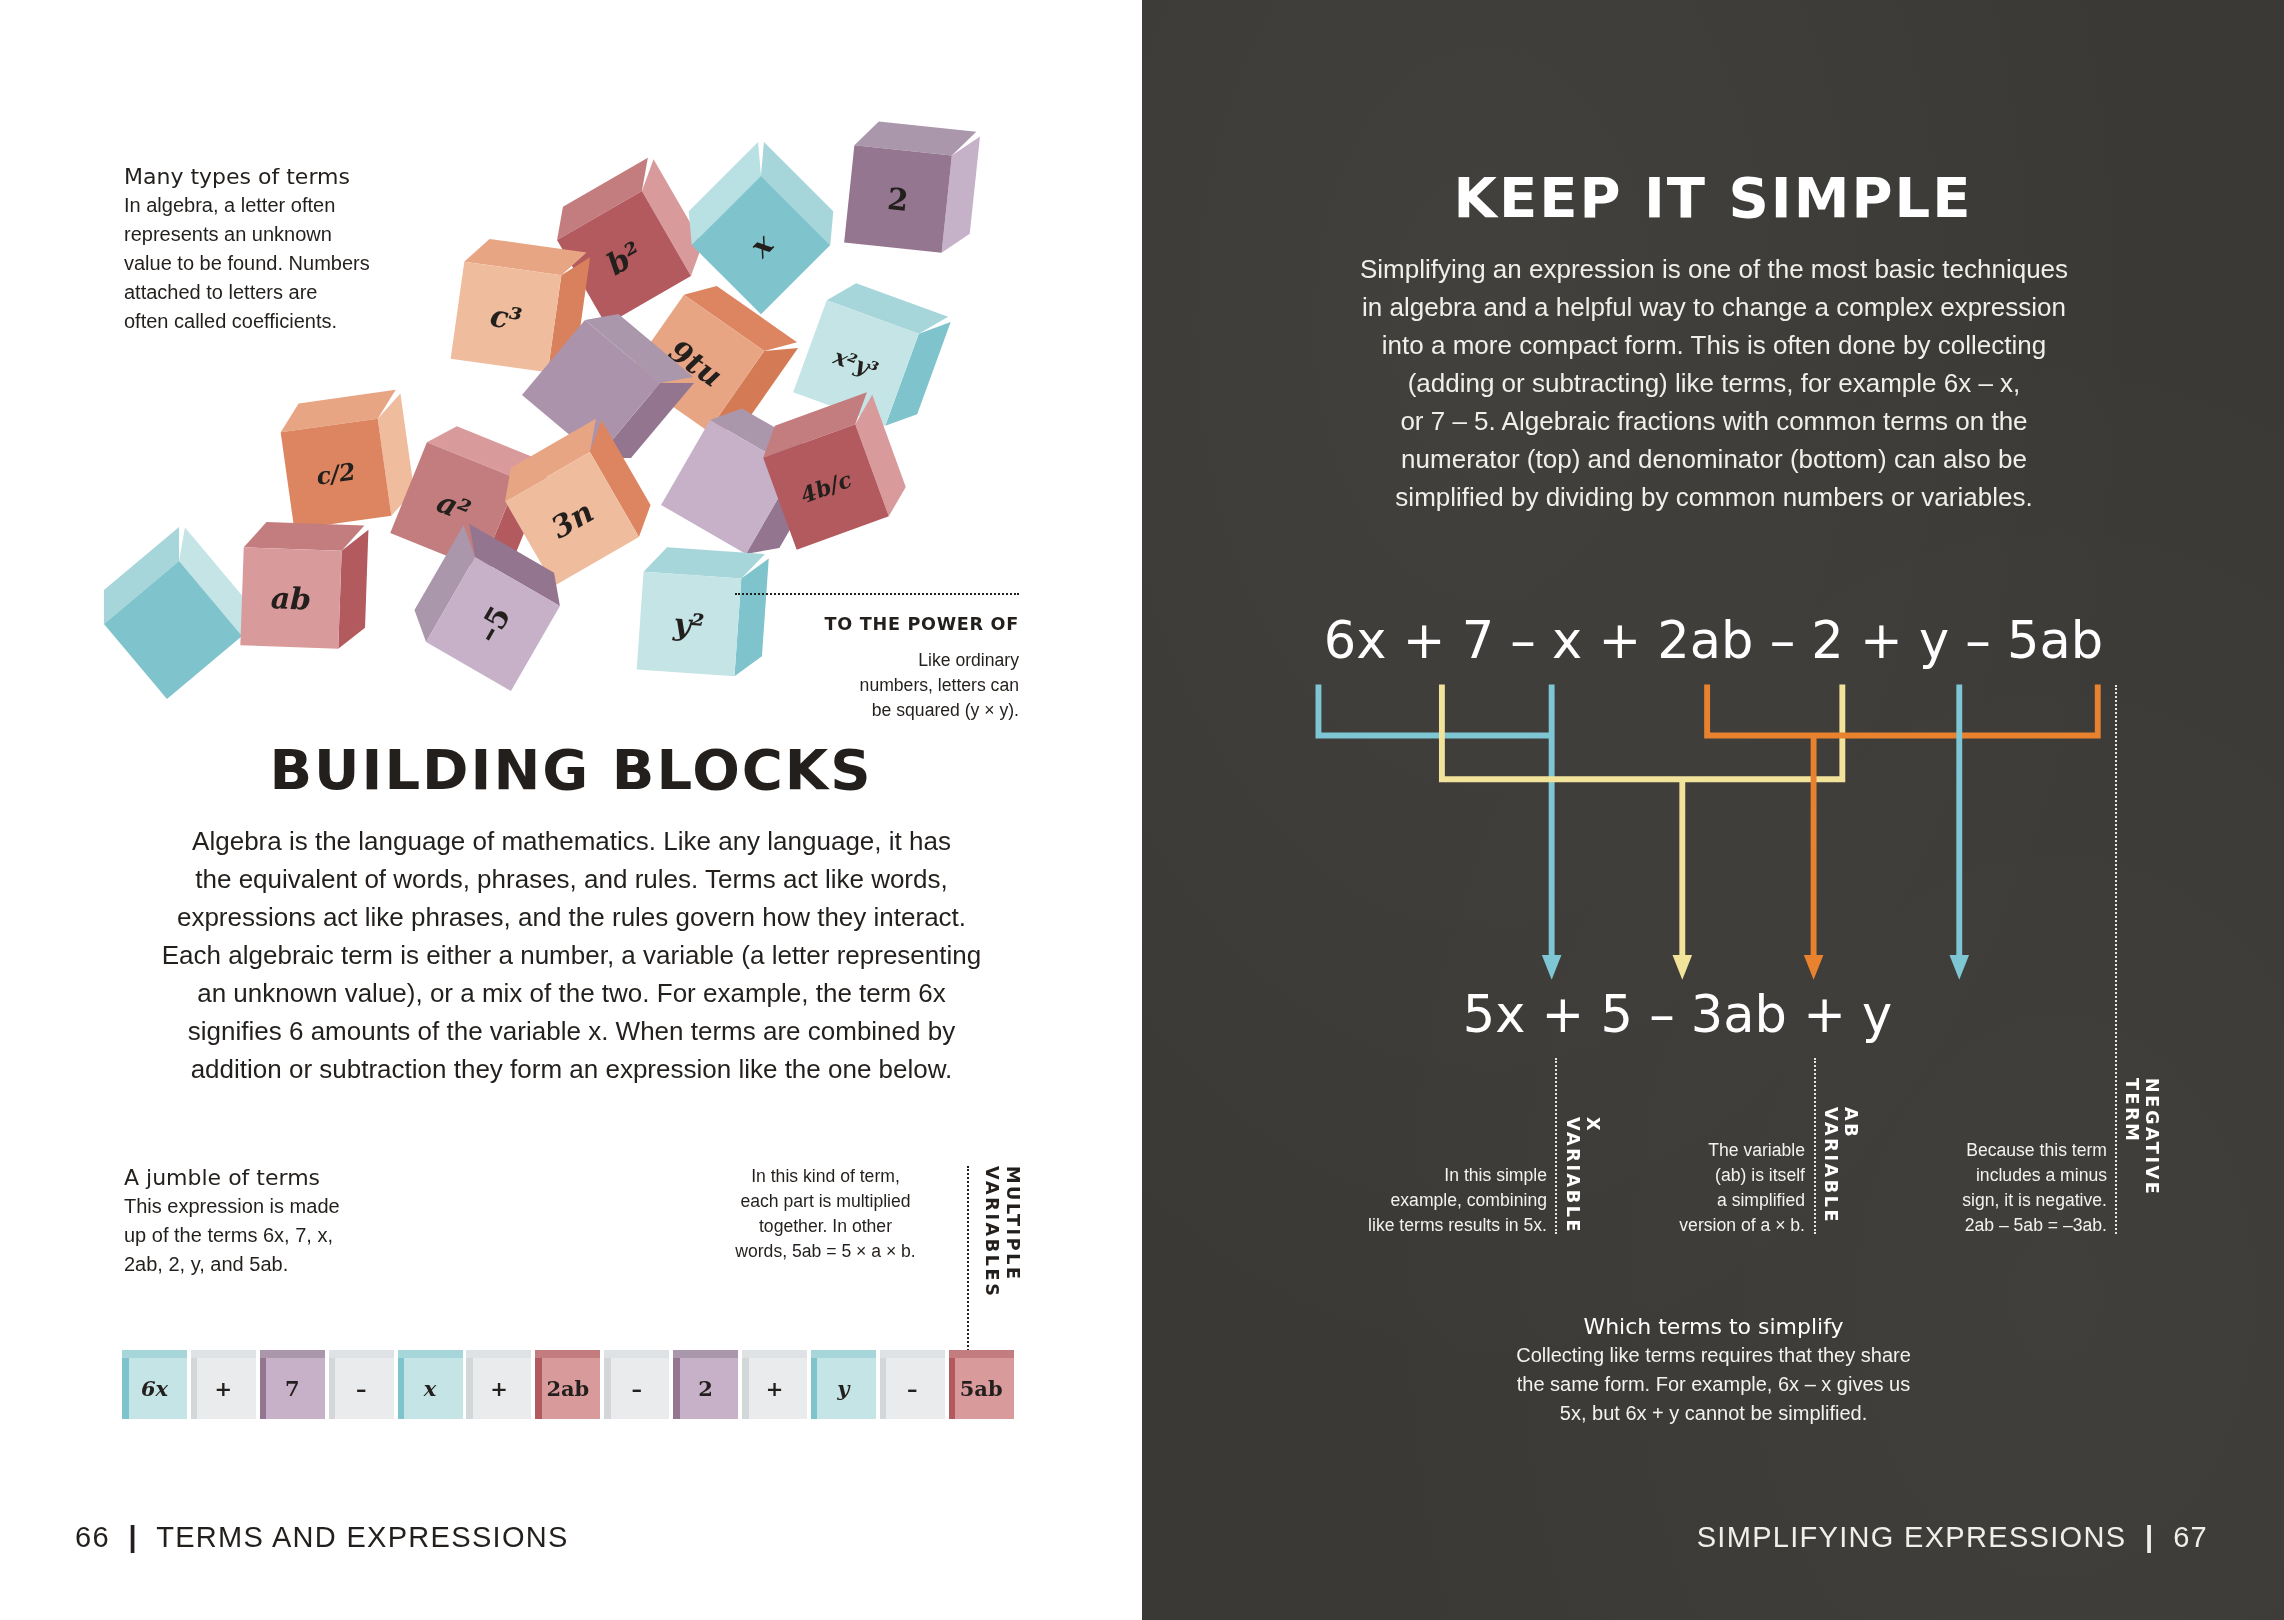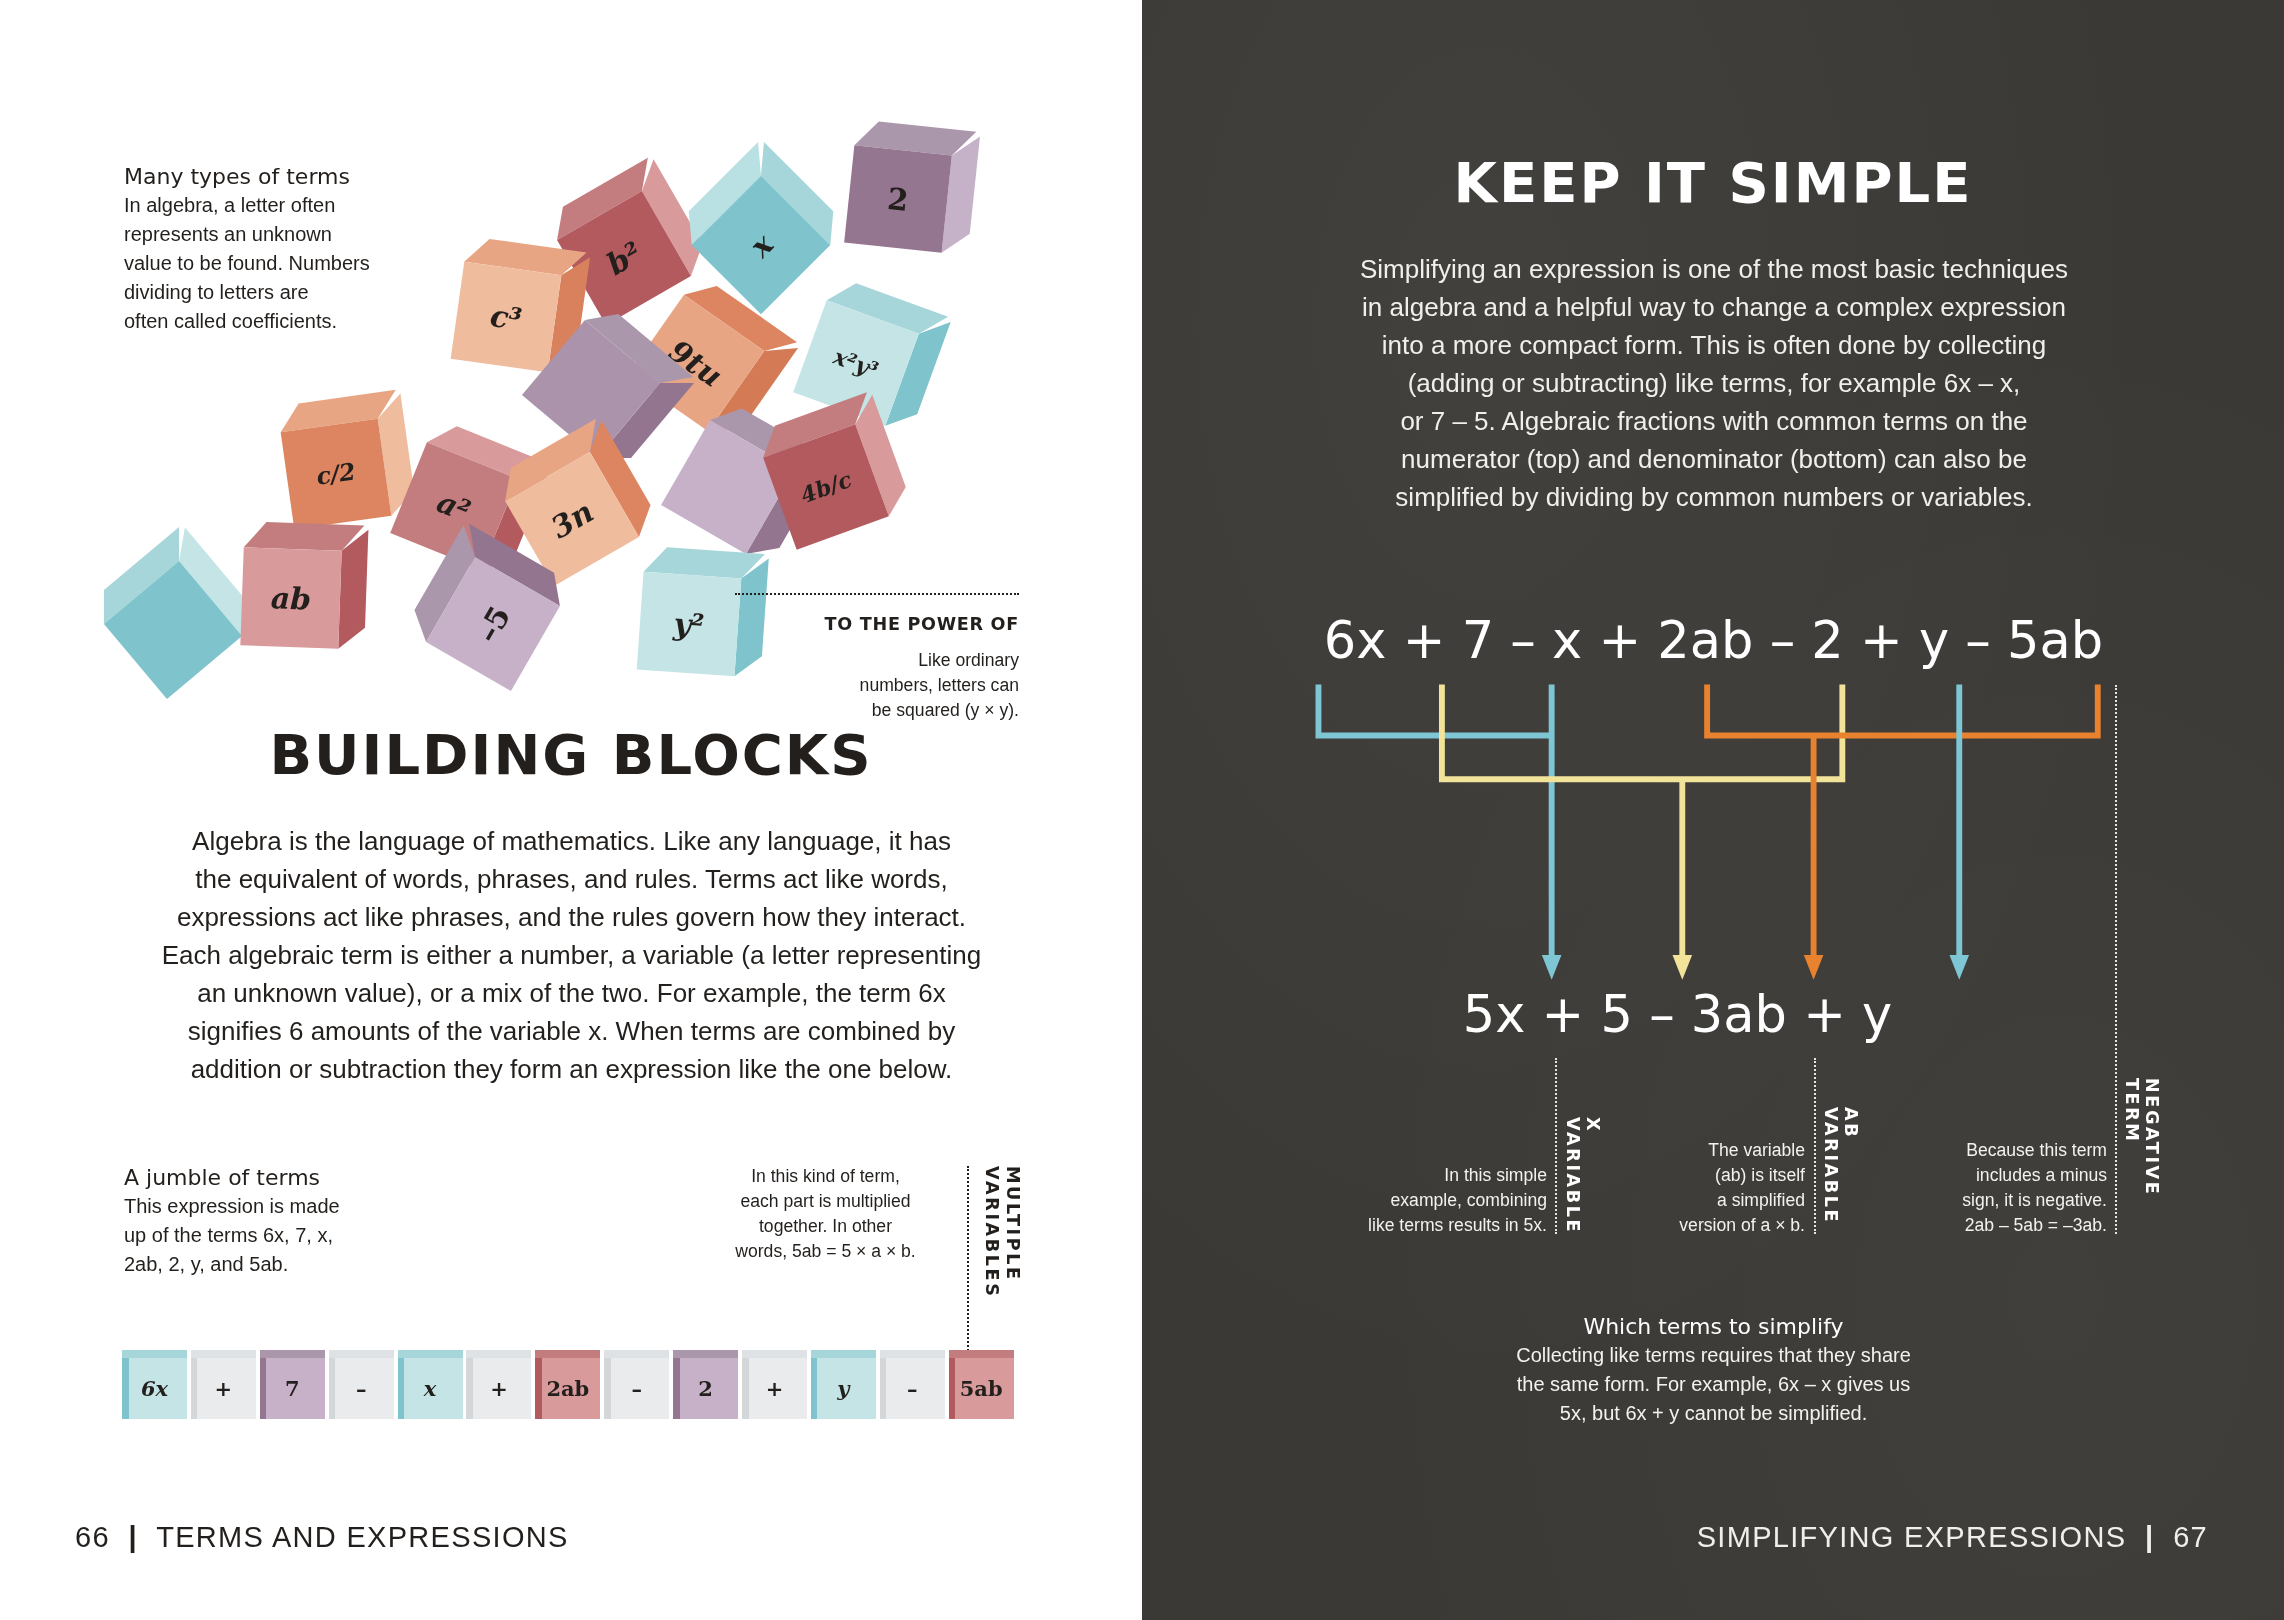--- a/index.html
+++ b/index.html
@@ -7,21 +7,21 @@
   .page-left { position:absolute; left:0; top:0; width:1142px; height:1620px; background:#ffffff; color:#231f1c; }
   .page-right { position:absolute; left:1142px; top:0; width:1142px; height:1620px; color:#f4f2ee;
     background:
       radial-gradient(ellipse at 30% 20%, rgba(255,255,255,0.04), transparent 60%),
       radial-gradient(ellipse at 80% 80%, rgba(255,255,255,0.03), transparent 55%),
       #3b3936; }
   .abs { position:absolute; }
   .caption-head { font-weight:normal; font-size:22px; line-height:29px; }
   .caption { font-size:20px; line-height:29px; font-family:"Liberation Sans", sans-serif; }
   .small { font-size:17.6px; line-height:25px; font-family:"Liberation Sans", sans-serif; }
-  .title { font-weight:bold; font-size:56px; letter-spacing:2px; text-align:center; }
+  .title { font-weight:bold; font-size:56px; letter-spacing:2px; text-align:center;margin-top:15px; }
   .body-para { font-size:26px; line-height:38px; text-align:center; font-family:"Liberation Sans", sans-serif; }
   .i { font-family:"DejaVu Serif", serif; font-style:italic; }
   .footer { font-size:29px; letter-spacing:1.3px; font-weight:300; font-family:"Liberation Sans", sans-serif; }
 
   
   .cube { position:absolute; width:98px; height:98px; }
   .cube .face-top, .cube .face-side, .cube .face-front { position:absolute; }
   .cube .face-front { left:0; top:0; width:98px; height:98px; display:flex; align-items:center; justify-content:center;
     font-family:"DejaVu Serif", serif; font-style:italic; font-weight:bold; font-size:30px; color:#231f1c; }
   .cube .face-top { left:0; top:-26px; width:98px; height:26px; transform:skewX(-40deg); transform-origin:bottom left; }
@@ -47,21 +47,21 @@
 </head>
 <body>
 
 <div class="page-left">
 
   <div class="abs" style="left:124px; top:162px;">
     <div class="caption-head">Many types of terms</div>
     <div class="caption">In algebra, a letter often</div>
     <div class="caption">represents an unknown</div>
     <div class="caption">value to be found. Numbers</div>
-    <div class="caption">dividing to letters are</div>
+    <div class="caption">attached to letters are</div>
     <div class="caption">often called coefficients.</div>
   </div>
 
   <div>
 
     <div class="cube" style="left:849px; top:150px; transform:rotate(6deg);">
       <div class="face-top" style="background:#ab97ab;"></div>
       <div class="face-side" style="background:#c6b2c8;"></div>
       <div class="face-front" style="background:#957690; font-style:normal;">2</div>
     </div>

